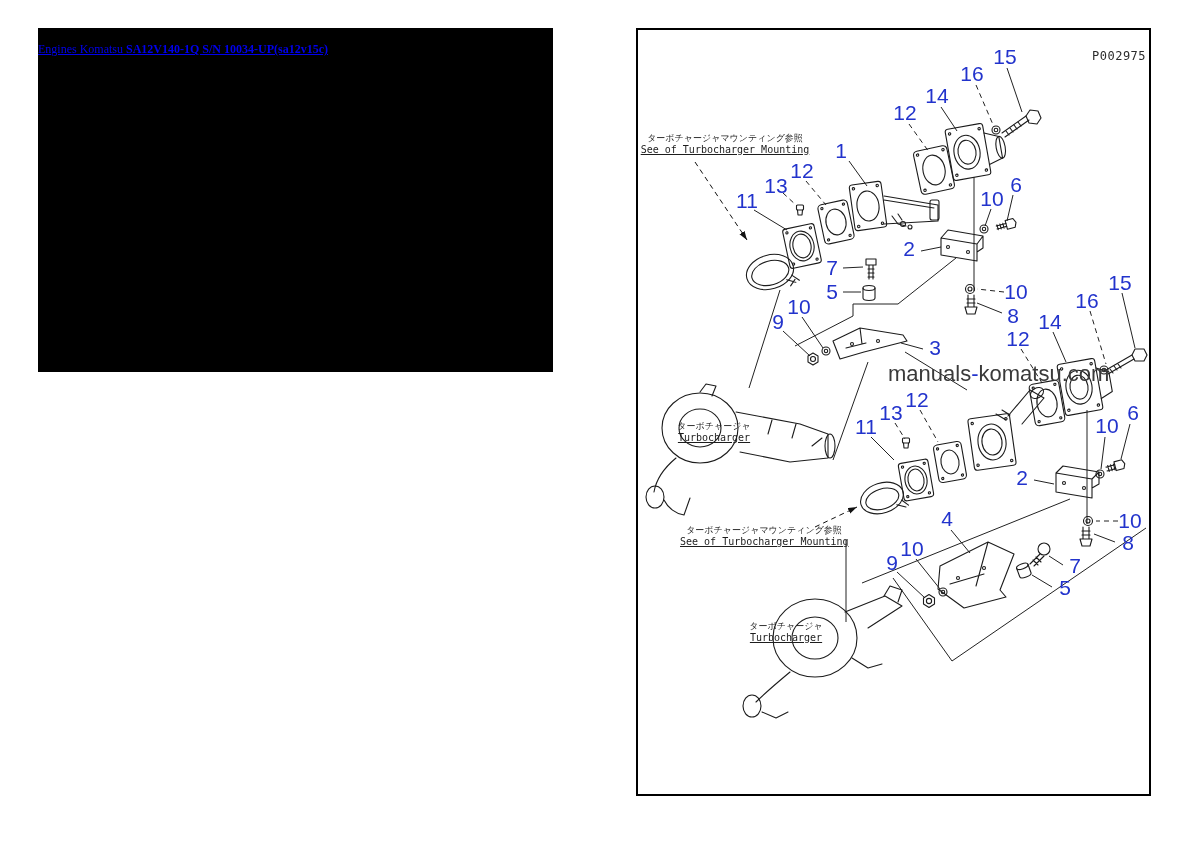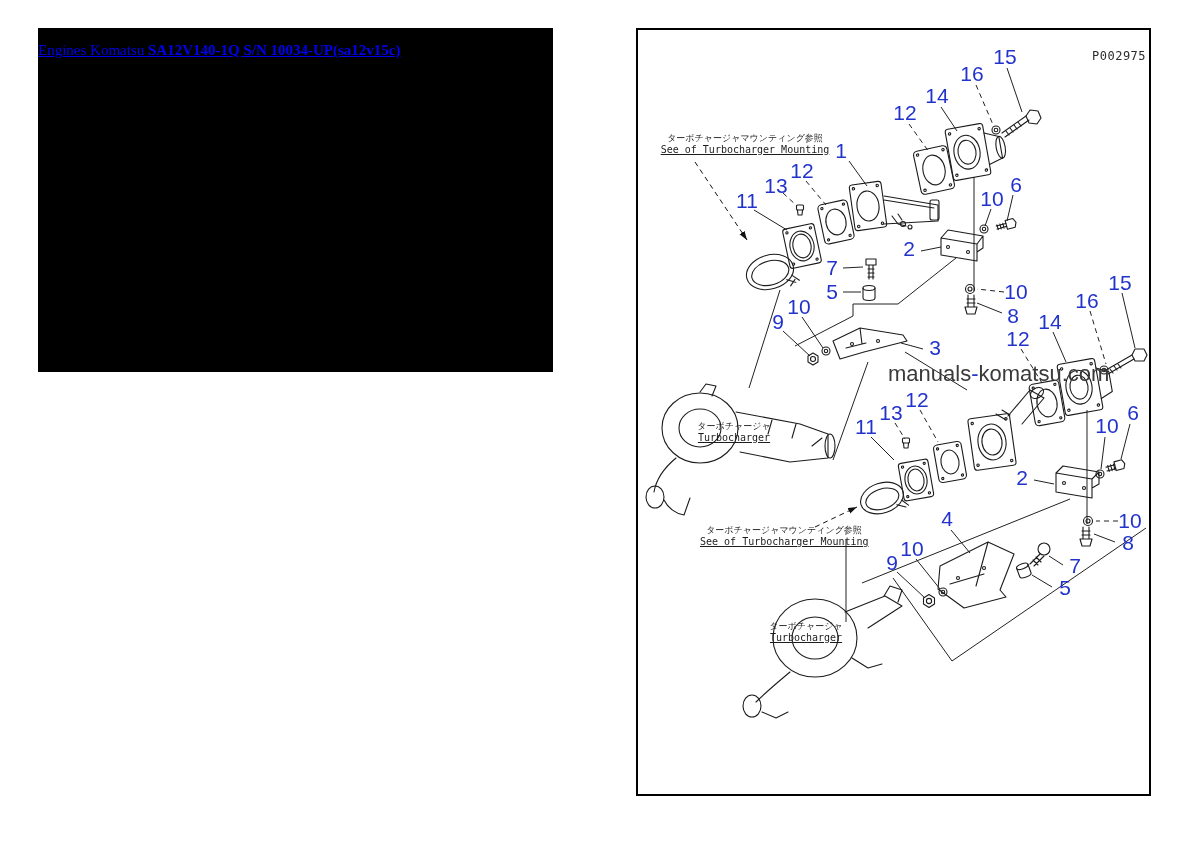--- a/index.html
+++ b/index.html
@@ -3,21 +3,21 @@
 <meta charset="utf-8">
 <style>
   html,body{margin:0;padding:0;}
   body{
     width:1190px;height:842px;position:relative;background:#ffffff;
     font-family:"Liberation Sans",sans-serif;overflow:hidden;
   }
   
   .catalog-link{
     position:absolute;left:38px;top:42px;z-index:5;
-    font-family:"Liberation Serif",serif;font-size:15px;
+    font-family:"Liberation Serif",serif;font-size:12px;
     color:#0000ee;text-decoration:underline;white-space:nowrap;cursor:pointer;
   }
   .catalog-link .bold{font-weight:bold;}
   
   .black-block{
     position:absolute;left:38px;top:28px;width:515px;height:344px;background:#000;
   }
   
   .diagram-frame{
     position:absolute;left:636px;top:28px;width:511px;height:764px;
@@ -32,21 +32,21 @@
     letter-spacing:0.5px;
   }
   .watermark{
     position:absolute;left:888px;top:361px;
     font-family:"Liberation Sans",sans-serif;font-size:22px;color:#3a3a3a;
     white-space:nowrap;z-index:3;
   }
   .watermark .wm-dash{color:#2233cc;}
   
   .note{
-    position:absolute;text-align:center;z-index:3;color:#1d1d1d;line-height:12px;padding-left:20px;
+    position:absolute;text-align:center;z-index:3;color:#1d1d1d;line-height:12px;
   }
   .note .jp{font-family:"DejaVu Sans",sans-serif;font-size:9px;display:block;white-space:nowrap;}
   .note .en{font-family:"DejaVu Sans Mono",monospace;font-size:10px;display:block;white-space:nowrap;text-decoration:underline;}
   #note1{left:636px;top:132px;width:178px;}
   #note2{left:674px;top:420px;width:80px;}
   #note3{left:680px;top:524px;width:168px;}
   #note4{left:745px;top:620px;width:82px;}
   
   .callout{
     position:absolute;transform:translate(-50%,-50%);

